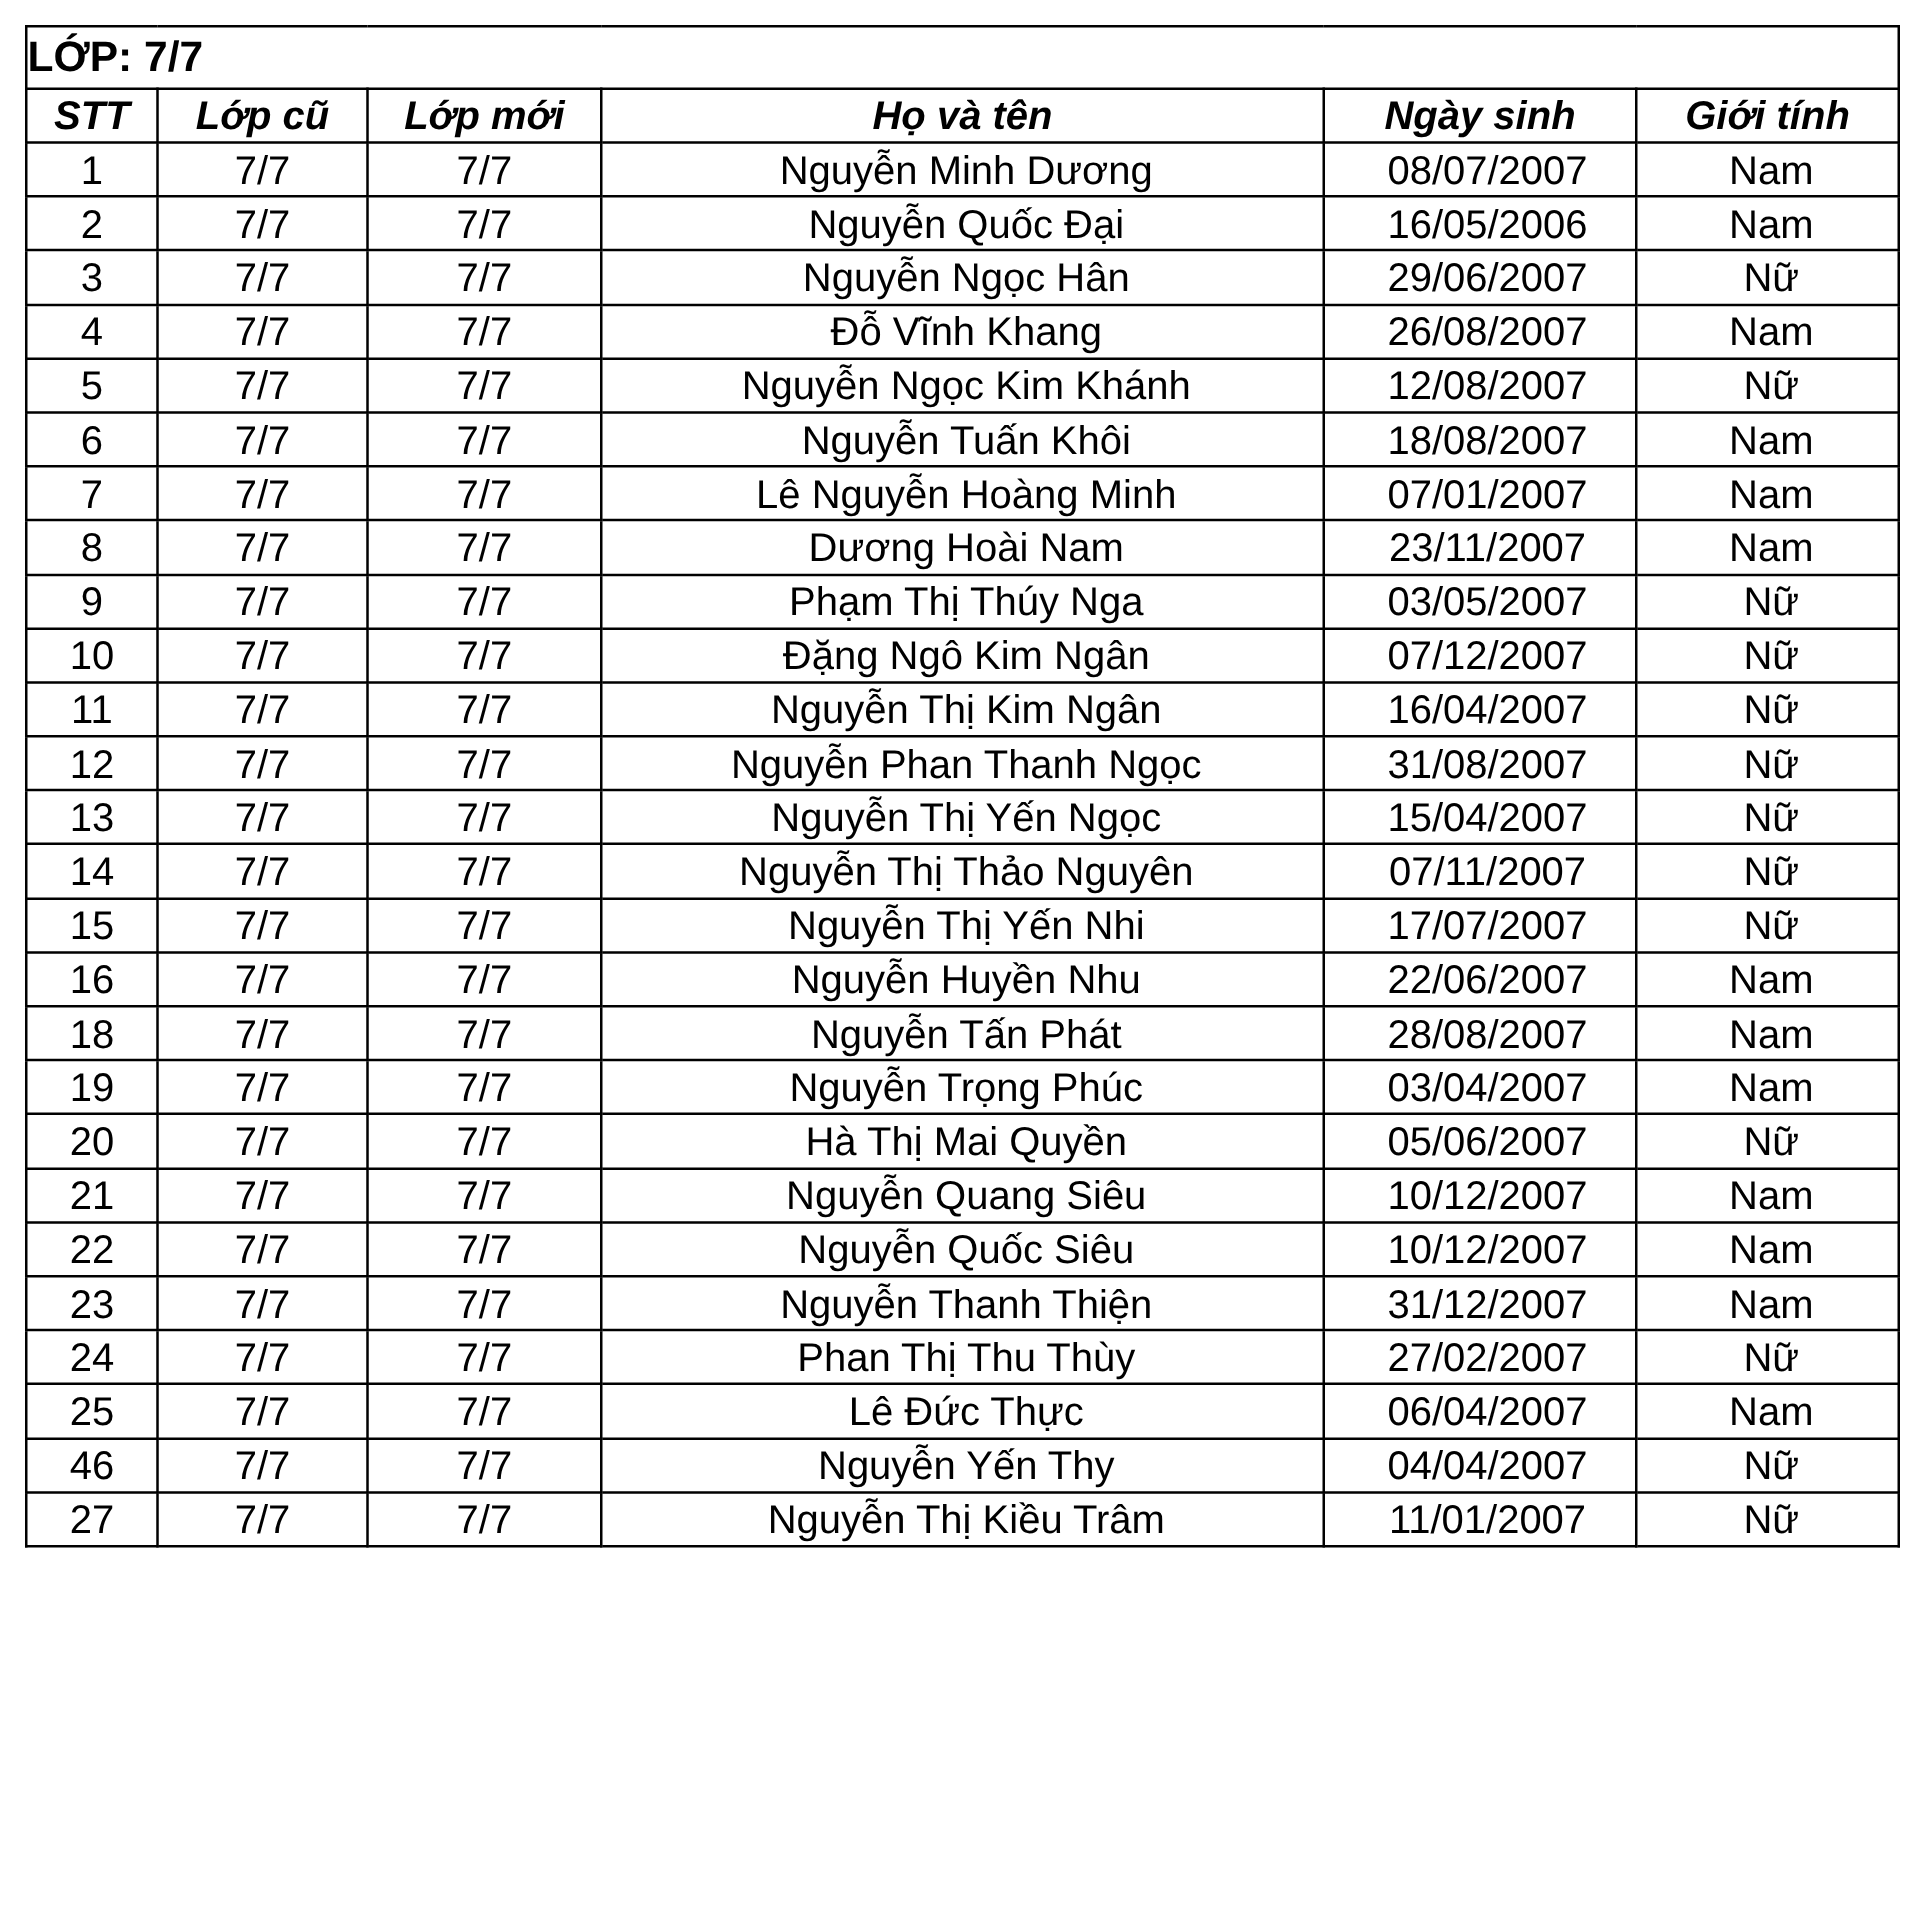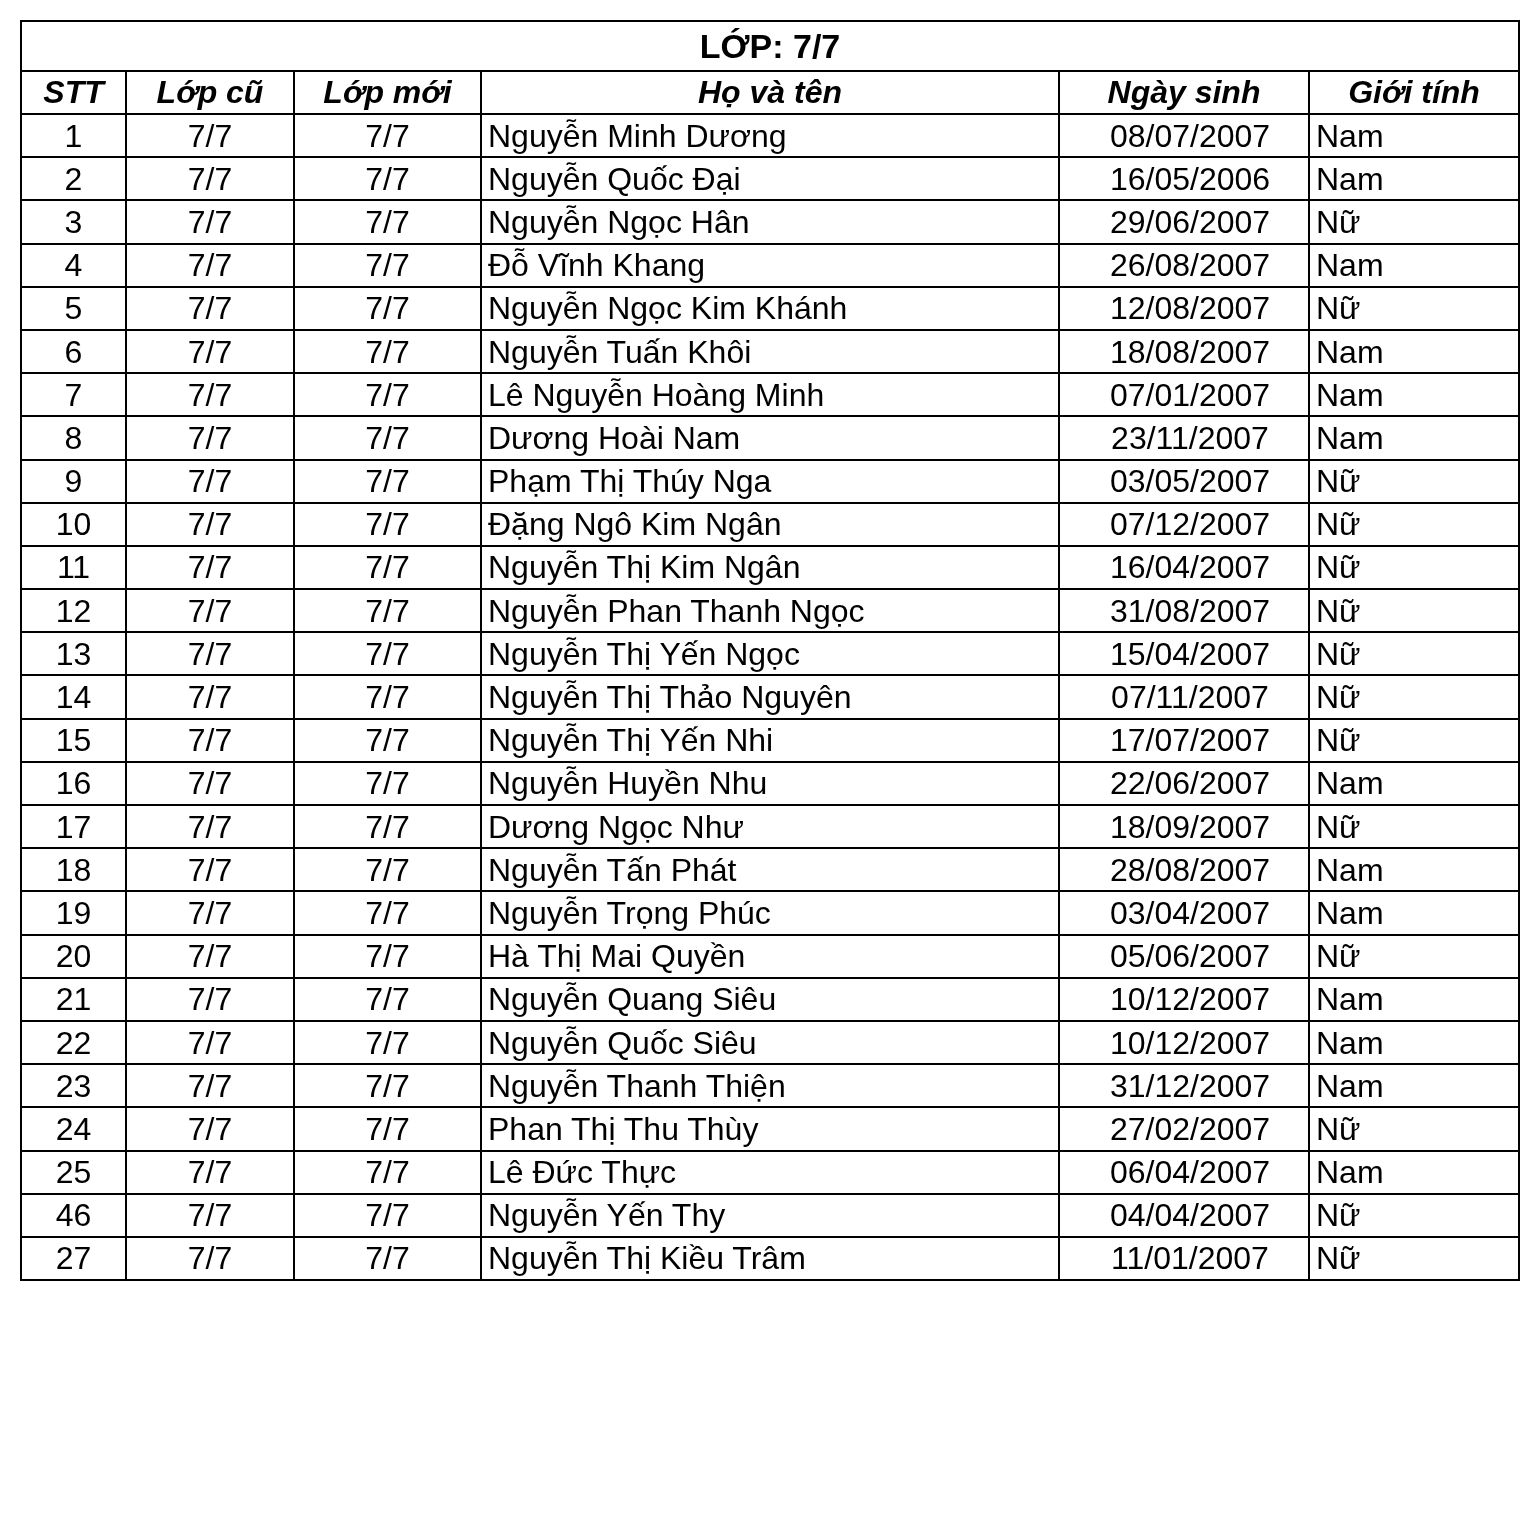--- a/index.html
+++ b/index.html
@@ -26,41 +26,41 @@
       border: 2px solid #000000;
       padding: 0;
       overflow: hidden;
       white-space: nowrap;
       box-sizing: border-box;
     }
     .title-cell {
       height: 50px;
       font-size: 34px;
       font-weight: bold;
-      text-align: center;
+      text-align: left;
       vertical-align: middle;
       padding-top: 2px;
       margin-top: 23px;
     }
     .head-cell {
       height: 43px;
       font-size: 32px;
       font-weight: bold;
       text-align: center;
       vertical-align: middle;
       font-style: italic;
     }
     .body-cell {
       height: 43.2px;
       font-size: 32px;
       vertical-align: middle;
       line-height: 38px;
     }
     .c { text-align: center; }
-    .l { text-align: left; padding-left: 6px !important; }
+    .l { text-align: center; padding-left: 6px !important; }
     .date { text-align: center; padding-left: 12px !important; }
     col.c-stt { width: 105px; }
     col.c-old { width: 168px; }
     col.c-new { width: 187px; }
     col.c-name { width: 578px; }
     col.c-dob { width: 250px; }
     col.c-sex { width: 210px; }
   </style>
 </head>
 <body>
@@ -210,28 +210,20 @@
       </tr>
       <tr>
         <td class="body-cell c">16</td>
         <td class="body-cell c">7/7</td>
         <td class="body-cell c">7/7</td>
         <td class="body-cell l">Nguyễn Huyền Nhu</td>
         <td class="body-cell date">22/06/2007</td>
         <td class="body-cell l">Nam</td>
       </tr>
       <tr>
-        <td class="body-cell c">17</td>
-        <td class="body-cell c">7/7</td>
-        <td class="body-cell c">7/7</td>
-        <td class="body-cell l">Dương Ngọc Như</td>
-        <td class="body-cell date">18/09/2007</td>
-        <td class="body-cell l">Nữ</td>
-      </tr>
-      <tr>
         <td class="body-cell c">18</td>
         <td class="body-cell c">7/7</td>
         <td class="body-cell c">7/7</td>
         <td class="body-cell l">Nguyễn Tấn Phát</td>
         <td class="body-cell date">28/08/2007</td>
         <td class="body-cell l">Nam</td>
       </tr>
       <tr>
         <td class="body-cell c">19</td>
         <td class="body-cell c">7/7</td>

